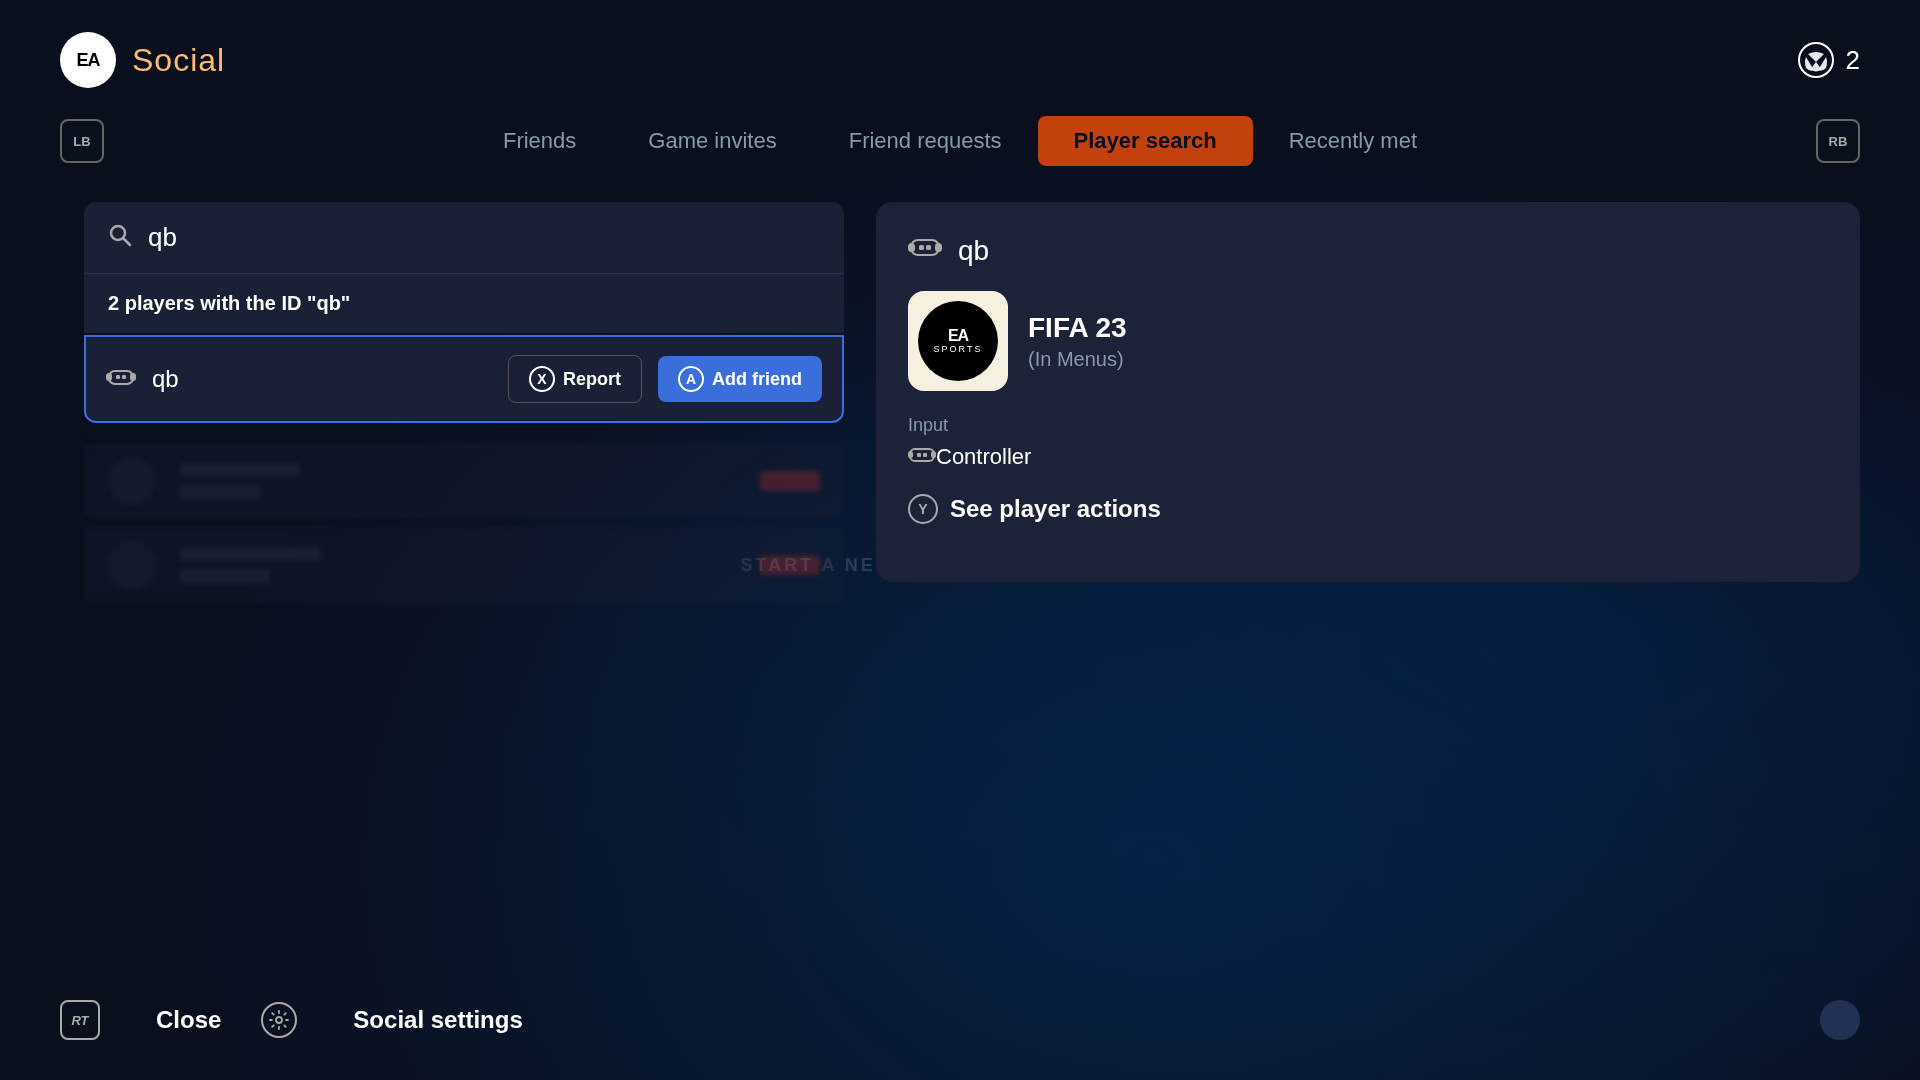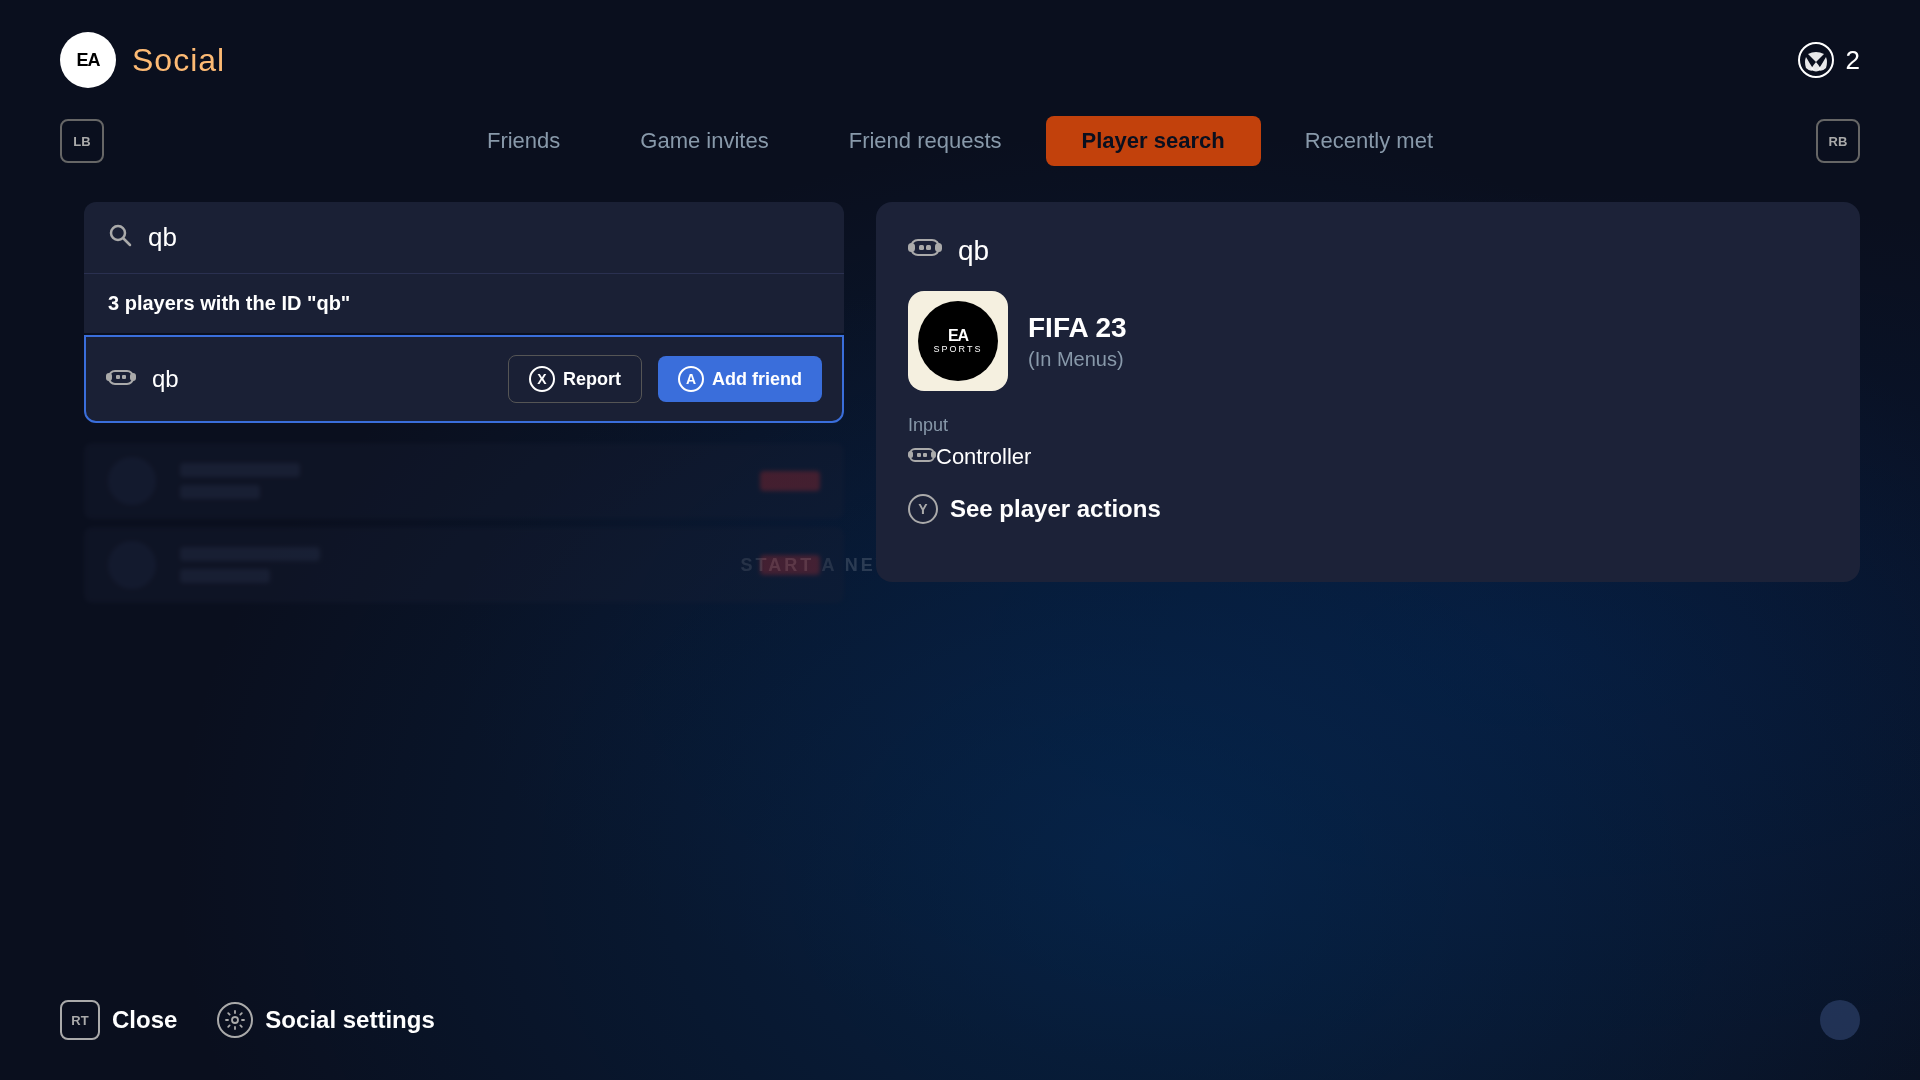--- a/index.html
+++ b/index.html
@@ -98,21 +98,21 @@
       font-size: 13px;
       font-weight: 700;
       color: #aaa;
       cursor: pointer;
       flex-shrink: 0;
     }
 
     .nav-tabs {
       display: flex;
       align-items: flex-start;
-      gap: 8px;
+      gap: 0;
       flex: 1;
       justify-content: center;
     }
 
     .nav-tab {
       padding: 12px 36px;
       font-size: 22px;
       font-weight: 400;
       color: #8899aa;
       cursor: pointer;
@@ -449,38 +449,40 @@
       width: 40px;
       height: 40px;
       border: 2px solid #aaa;
       border-radius: 8px;
       display: flex;
       align-items: center;
       justify-content: center;
       font-size: 13px;
       font-weight: 700;
       color: #aaa;
+      font-style: italic;
     }
 
     .settings-icon-wrap {
       width: 36px;
       height: 36px;
       border: 2px solid #aaa;
       border-radius: 50%;
       display: flex;
       align-items: center;
       justify-content: center;
       font-size: 18px;
       color: #aaa;
     }
 
     .bottom-label {
       font-size: 24px;
       font-weight: 600;
       color: #ffffff;
+      margin-left: 44px;
     }
 
     
     .bottom-right {
       position: absolute;
       bottom: 40px;
       right: 60px;
       display: flex;
       align-items: center;
       gap: 20px;
@@ -553,21 +555,21 @@
       <div class="search-icon-wrap">
         <svg width="24" height="24" viewBox="0 0 24 24" fill="none">
           <circle cx="10" cy="10" r="7" stroke="#aaa" stroke-width="2.5"></circle>
           <line x1="15.5" y1="15.5" x2="22" y2="22" stroke="#aaa" stroke-width="2.5" stroke-linecap="round"></line>
         </svg>
       </div>
       <input class="search-input" type="text" value="qb" style="">
     </div>
 
     <div class="results-header">
-      <span>3 players with the ID "qb"</span>
+      <span>2 players with the ID "qb"</span>
     </div>
 
     <div class="player-row">
       <div class="player-icon">
         <svg width="30" height="22" viewBox="0 0 30 22" fill="none">
           <rect x="3" y="6" width="24" height="13" rx="6" stroke="#aaa" stroke-width="2"></rect>
           <rect x="0" y="8" width="6" height="8" rx="3" fill="#aaa"></rect>
           <rect x="24" y="8" width="6" height="8" rx="3" fill="#aaa"></rect>
           <rect x="10" y="10" width="4" height="4" rx="1" fill="#aaa"></rect>
           <rect x="16" y="10" width="4" height="4" rx="1" fill="#aaa"></rect>

